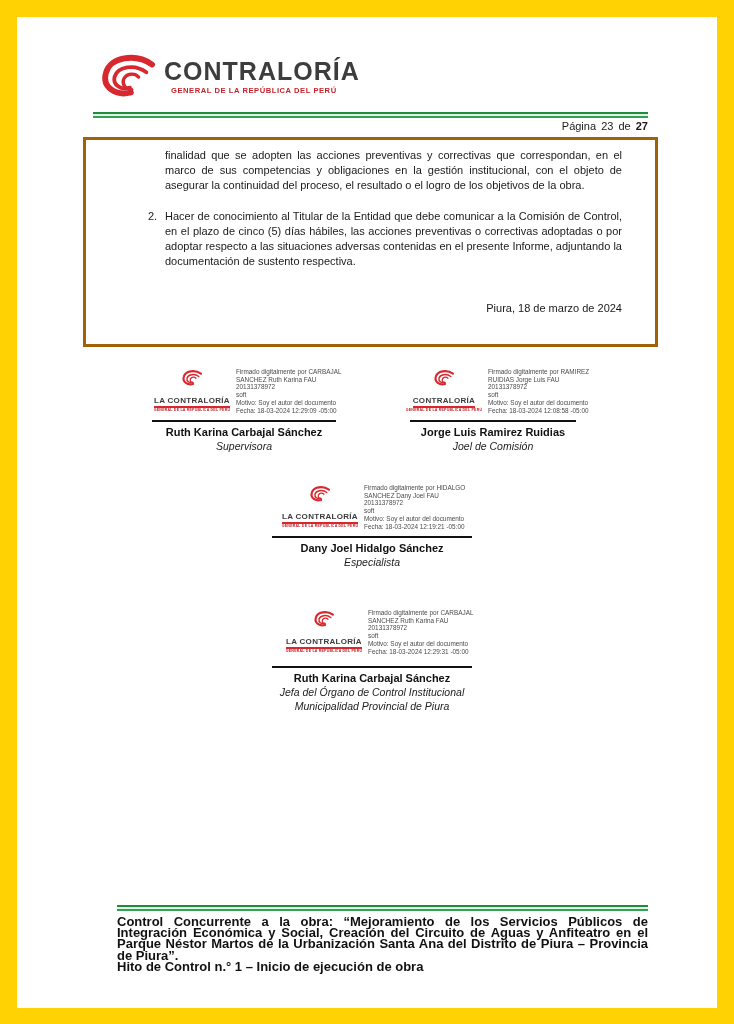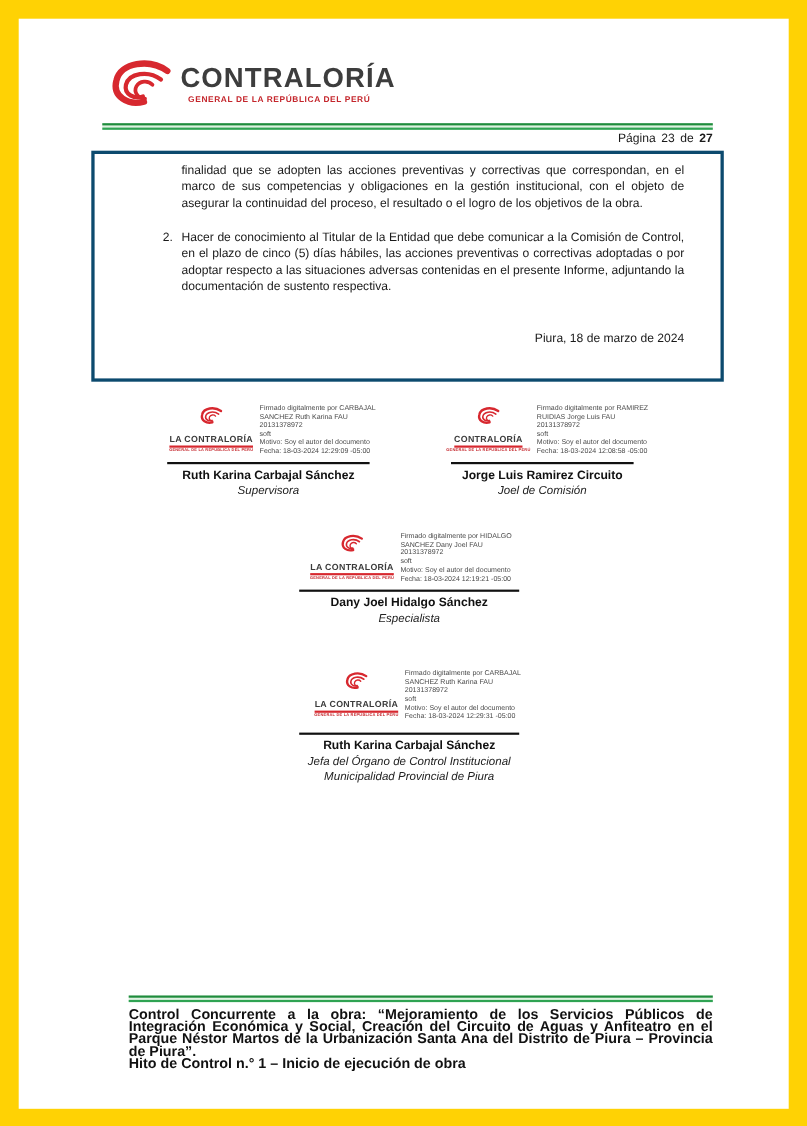--- a/index.html
+++ b/index.html
@@ -16,21 +16,21 @@
 
   .green-rule { position:absolute; left:93px; top:112px; width:555px; height:6px;
     border-top:2px solid #1E8C3C; border-bottom:2px solid #2FA353; background:#DFF2E2; }
 
   .page-num { position:absolute; left:400px; top:120px; width:248px; text-align:right;
     font-size:11px; color:#1a1a1a; }
   .page-num span { margin-left:2px; }
 
   
   .notice-box { position:absolute; left:83px; top:137px; width:575px; height:210px;
-    border:3px solid #0c4a6e; padding:8px 33px 0 0; }
+    border:3px solid #a16207; padding:8px 33px 0 0; }
   .nb-p1 { margin-left:79px; font-size:11px; line-height:15.2px; color:#1a1a1a; text-align:justify; }
   .nb-item { display:flex; margin-top:15px; margin-left:62px; }
   .nb-num { width:17px; flex:0 0 17px; font-size:11px; line-height:15.2px; color:#1a1a1a; }
   .nb-itext { flex:1; font-size:11px; line-height:15.2px; color:#1a1a1a; text-align:justify; }
   .nb-date { margin-top:33px; text-align:right; font-size:11px; color:#1a1a1a; }
 
   
   .sig { position:absolute; }
   .stamp-row { display:flex; align-items:flex-start; margin-bottom:4px; min-height:49px; }
   .stamp-logo { width:80px; flex:0 0 80px; text-align:center; padding-top:2px; }
@@ -131,21 +131,21 @@
         <div class="stamp-logo-title">CONTRALORÍA</div>
         <div class="stamp-logo-sub">GENERAL DE LA REPÚBLICA DEL PERÚ</div>
       </div>
       <div class="stamp-text">Firmado digitalmente por RAMIREZ
 RUIDIAS Jorge Luis FAU 20131378972
 soft
 Motivo: Soy el autor del documento
 Fecha: 18-03-2024 12:08:58 -05:00</div>
     </div>
     <div class="sig-line"></div>
-    <div class="sig-name">Jorge Luis Ramirez Circuito</div>
+    <div class="sig-name">Jorge Luis Ramirez Ruidias</div>
     <div class="sig-role">Joel de Comisión</div>
   </div>
 
   <div class="sig sig3">
     <div class="stamp-row">
       <div class="stamp-logo">
         <svg class="swoosh-sm">
             <use href="#swoosh" xlink:href="#swoosh"></use>
           </svg>
         <div class="stamp-logo-title">LA CONTRALORÍA</div>

